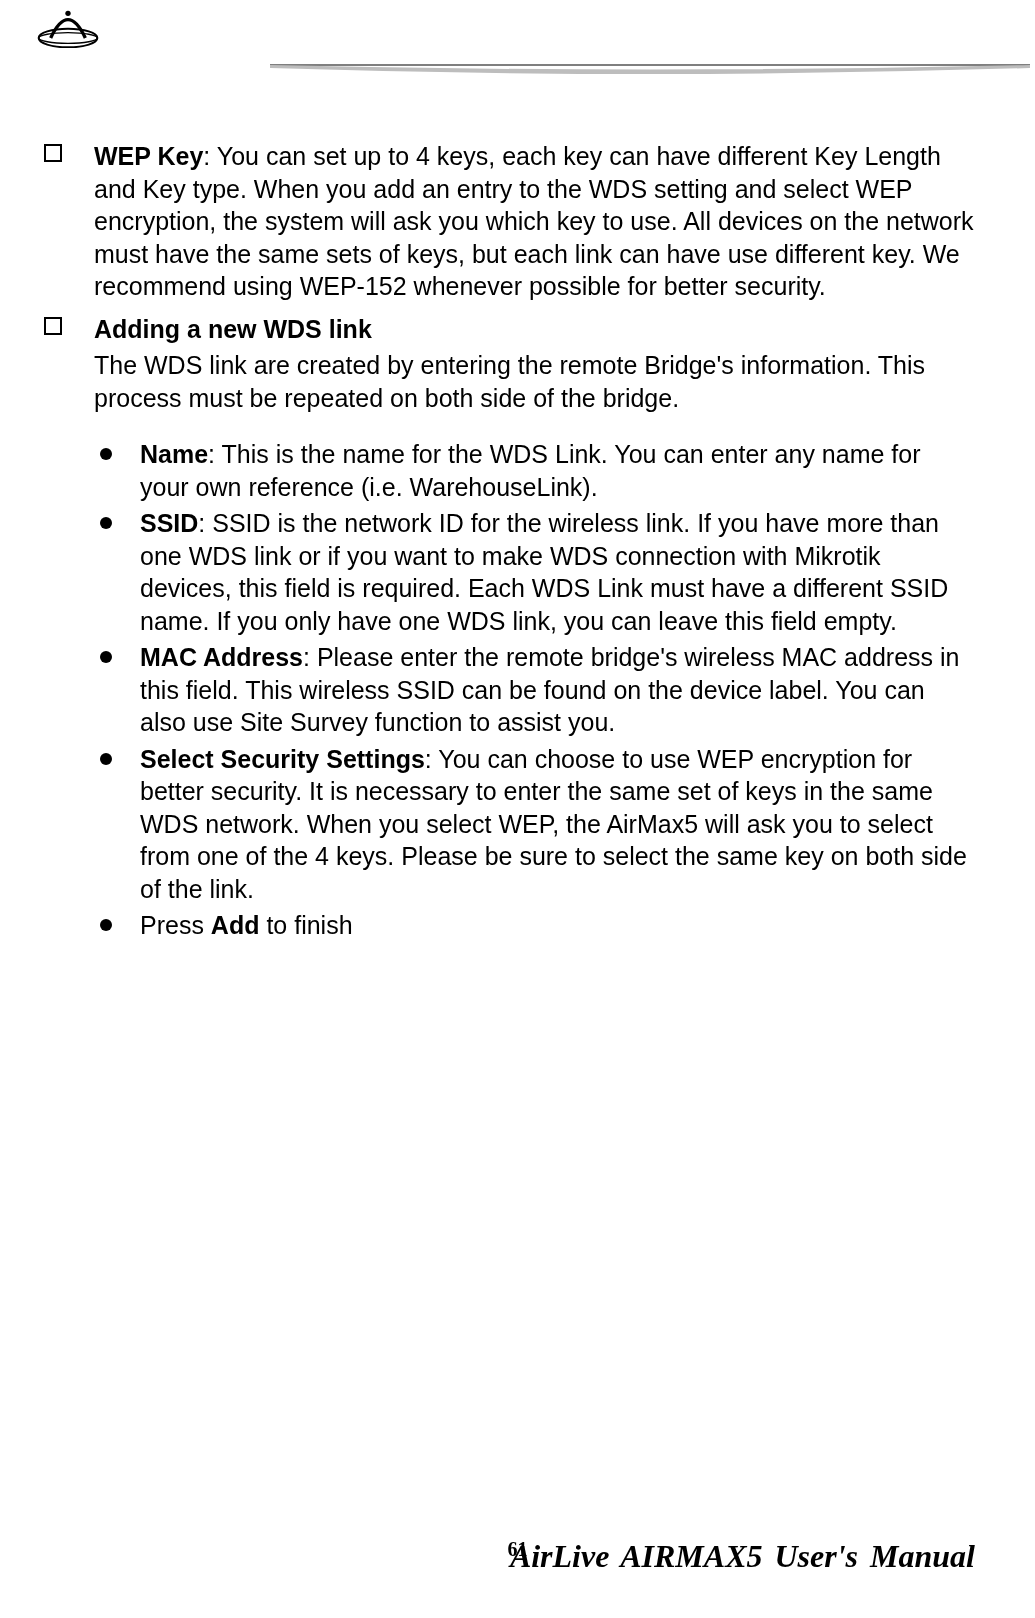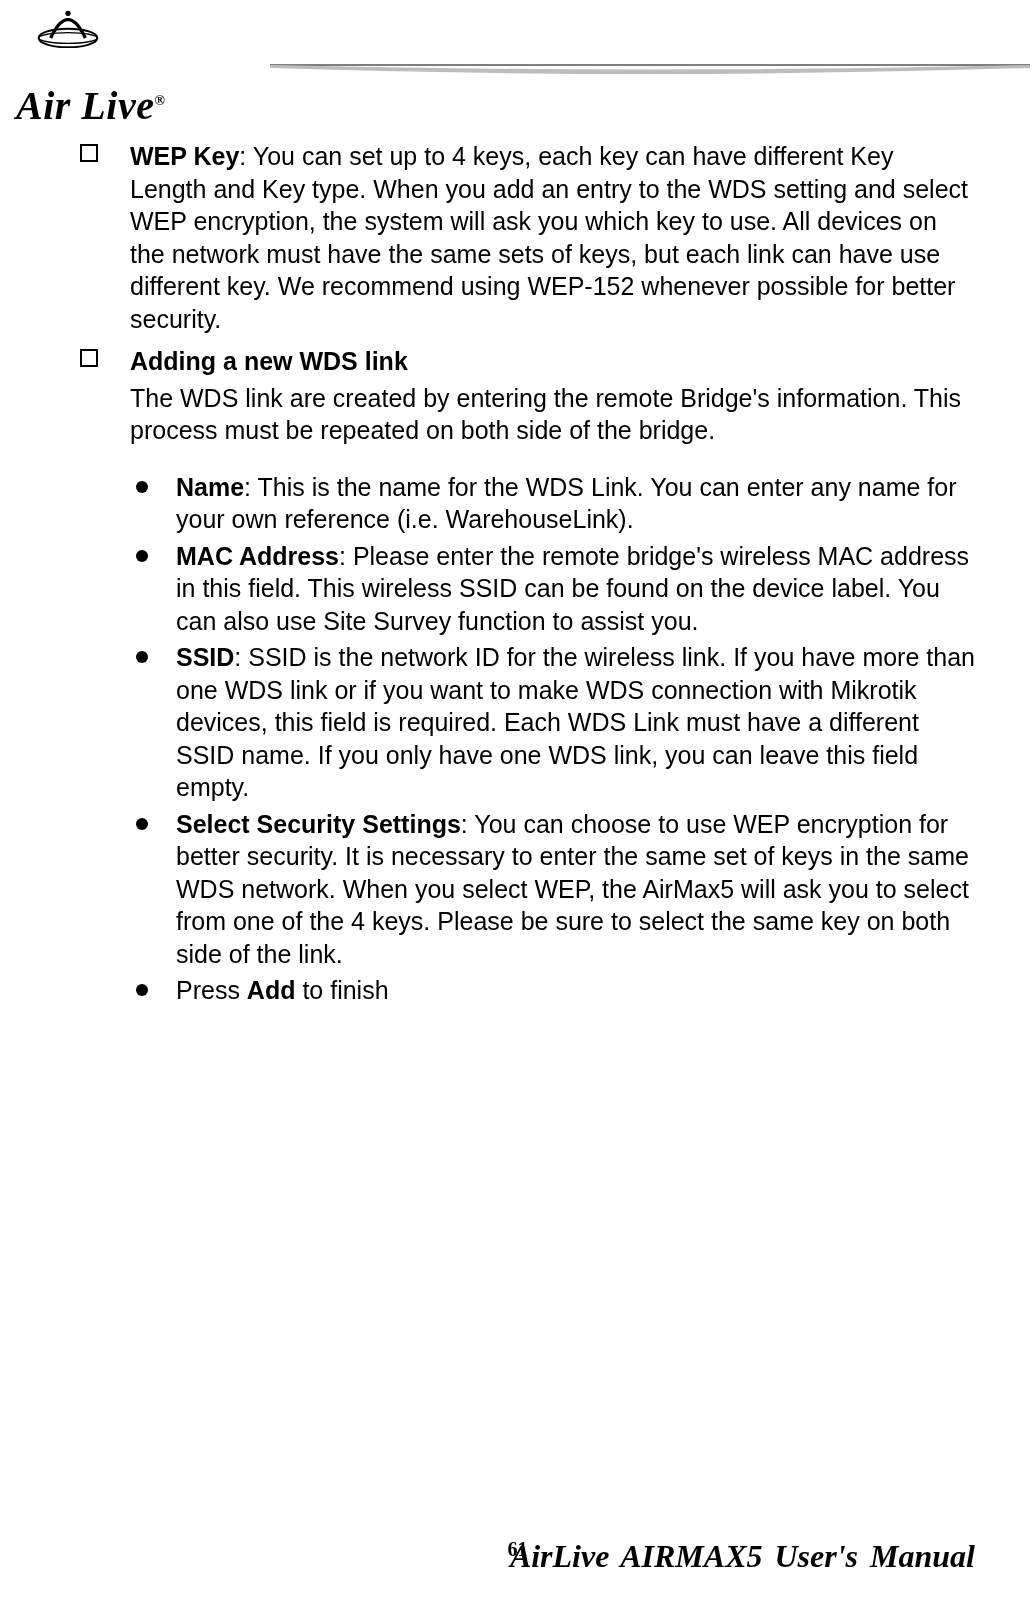--- a/index.html
+++ b/index.html
@@ -55,21 +55,21 @@
     left: 270px;
     right: 0;
     top: 62px;
     height: 18px;
   }
   .content {
     position: absolute;
     top: 140px;
     left: 0;
     right: 0;
-    padding: 0 60px 0 70px;
+    padding: 0 60px 0 34px;
     font-size: 25px;
     line-height: 1.3;
   }
   .top-item {
     position: relative;
     padding-left: 60px;
     margin-bottom: 10px;
   }
   .square-bullet {
     position: absolute;
@@ -127,23 +127,20 @@
 <body>
 
 <div class="header">
   <div class="logo-box">
     <svg class="logo-swoosh" viewBox="0 0 100 60">
       <ellipse cx="50" cy="45" rx="44" ry="14" fill="none" stroke="#000" stroke-width="3"></ellipse>
       <ellipse cx="50" cy="45" rx="44" ry="8" fill="none" stroke="#000" stroke-width="2"></ellipse>
       <path d="M24 45 Q50 -10 76 45" fill="none" stroke="#000" stroke-width="5"></path>
       <circle cx="50" cy="8" r="4" fill="#000"></circle>
     </svg>
-    <span class="logo-text">
-      <span>Air Live</span><span class="logo-reg">®</span>
-    </span>
   </div>
   <svg class="header-line" viewBox="0 0 760 18" preserveAspectRatio="none">
     <path d="M0 3 L760 3" stroke="#000" stroke-width="1.2"></path>
     <path d="M0 6 Q380 18 760 6 L760 3 Q380 12 0 3 Z" fill="#bdbdbd"></path>
   </svg>
 </div>
 
 <div class="content">
 
   <div class="top-item">
@@ -160,26 +157,26 @@
 
     <div class="sub-list">
 
       <div class="sub-item">
         <span class="disc-bullet"></span>
         <span class="b">Name</span><span>: This is the name for the WDS Link.   You can enter any name for your own reference (i.e. WarehouseLink).</span>
       </div>
 
       <div class="sub-item">
         <span class="disc-bullet"></span>
-        <span class="b">MAC Address</span><span>: Please enter the remote bridge's wireless MAC address in this field.   This wireless SSID can be found on the device label.   You can also use Site Survey function to assist you.</span>
+        <span class="b">SSID</span><span>:   SSID is the network ID for the wireless link.   If you have more than one WDS link or if you want to make WDS connection with Mikrotik devices, this field is required.   Each WDS Link must have a different SSID name.   If you only have one WDS link, you can leave this field empty.</span>
       </div>
 
       <div class="sub-item">
         <span class="disc-bullet"></span>
-        <span class="b">SSID</span><span>:   SSID is the network ID for the wireless link.   If you have more than one WDS link or if you want to make WDS connection with Mikrotik devices, this field is required.   Each WDS Link must have a different SSID name.   If you only have one WDS link, you can leave this field empty.</span>
+        <span class="b">MAC Address</span><span>: Please enter the remote bridge's wireless MAC address in this field.   This wireless SSID can be found on the device label.   You can also use Site Survey function to assist you.</span>
       </div>
 
       <div class="sub-item">
         <span class="disc-bullet"></span>
         <span class="b">Select Security Settings</span><span>: You can choose to use WEP encryption for better security.   It is necessary to enter the same set of keys in the same WDS network.   When you select WEP, the AirMax5 will ask you to select from one of the 4 keys.   Please be sure to select the same key on both side of the link.</span>
       </div>
 
       <div class="sub-item">
         <span class="disc-bullet"></span>
         <span>Press </span><span class="b">Add</span><span> to finish</span>

